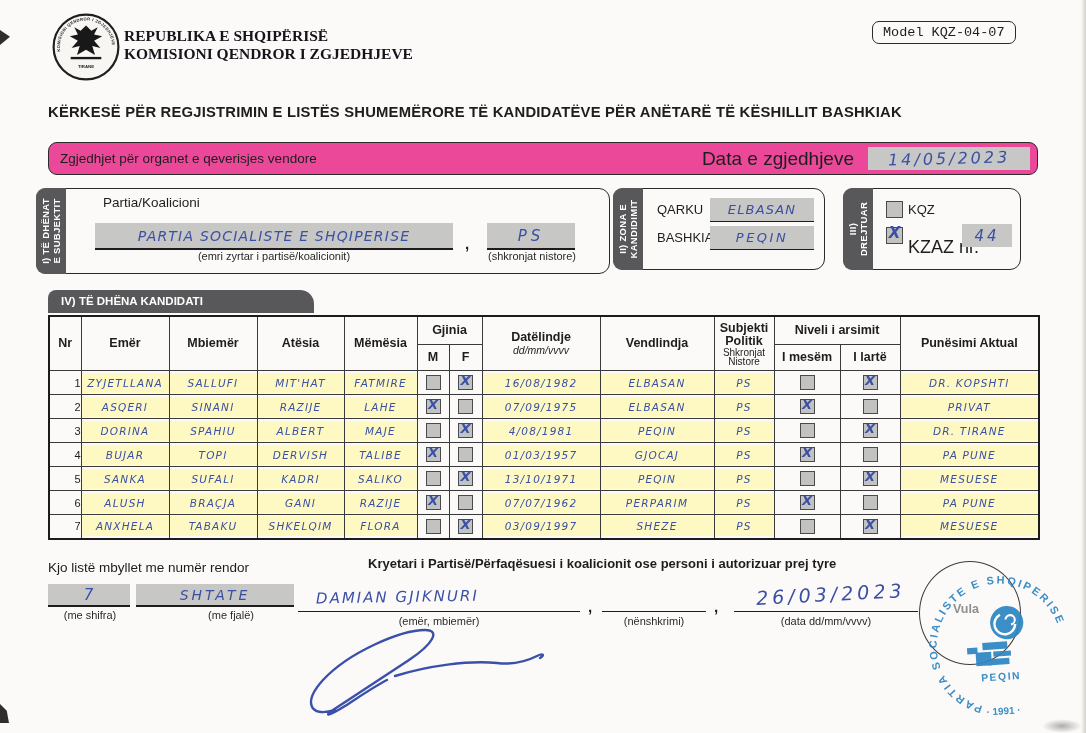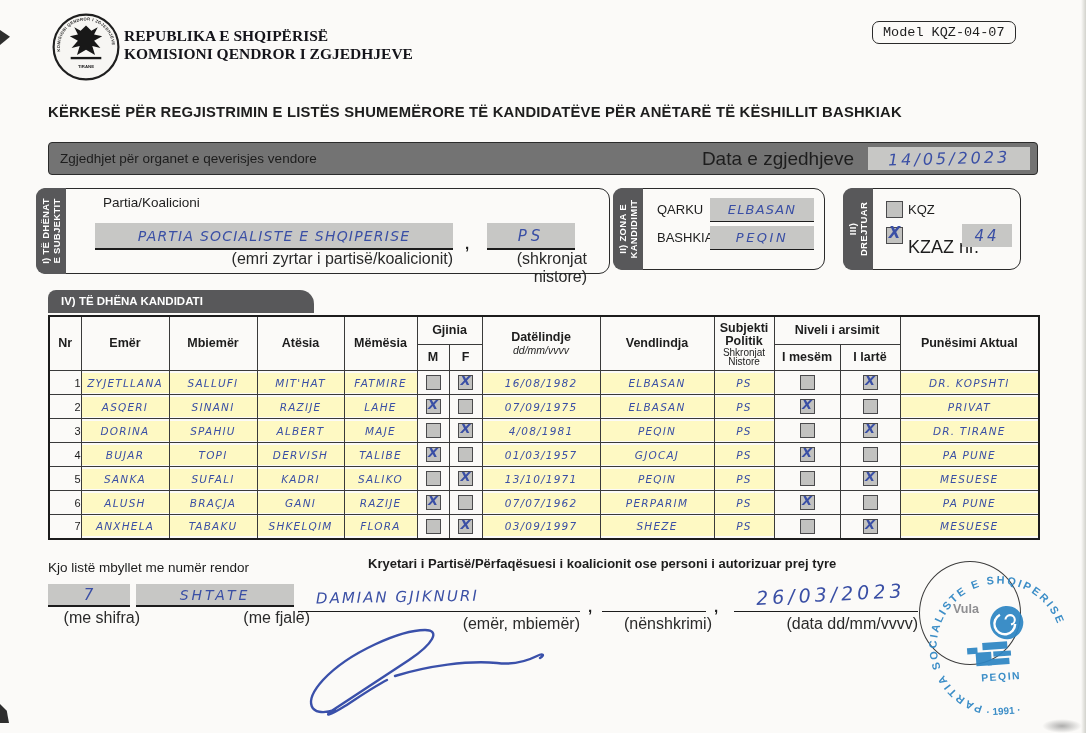--- a/index.html
+++ b/index.html
@@ -7,37 +7,37 @@
         font-family:"Liberation Sans",sans-serif;color:#1d1d1d;}
   
   .logo{position:absolute;left:50px;top:11px;width:72px;height:72px;}
   .org{position:absolute;left:124px;top:27px;font-family:"Liberation Serif",serif;
        font-weight:bold;font-size:15.5px;line-height:18px;color:#14141a;}
   .model-box{position:absolute;left:872px;top:21px;border:1.6px solid #2a2a2a;border-radius:7px;
        padding:3px 10px;font-family:"Liberation Mono",monospace;font-size:13.5px;background:#fbfaf8;}
   .title{position:absolute;left:48px;top:104px;width:995px;font-weight:bold;font-size:14.8px;letter-spacing:.2px;}
   
   .ebar{position:absolute;left:48px;top:142px;width:988px;height:31px;border:1.7px solid #2b2b2b;
-        border-radius:4px;display:flex;align-items:center;background:#737373;}
+        border-radius:9px;display:flex;align-items:center;background:#ec4899;}
   .ebar-left{font-size:13.5px;padding-left:11px;flex:1;}
   .ebar-datelabel{font-size:19px;margin-right:14px;}
   .ebar-datefield{width:162px;height:23px;background:#c7c7c5;margin-right:7px;
         display:flex;align-items:center;justify-content:center;}
   
   .hw{font-family:"DejaVu Sans",sans-serif;font-style:italic;color:#3a4fa5;letter-spacing:1.2px;}
   .hw-lg{font-size:16px;letter-spacing:3px;transform:rotate(-1.5deg);}
   
   .secbox{position:absolute;border:1.7px solid #2b2b2b;border-radius:11px;background:#fbfaf8;}
   .vtab{position:absolute;left:-1px;top:-1px;bottom:-1px;width:30px;background:#58585a;
         border-radius:9px 0 0 9px;}
   .vtab-inner{position:absolute;left:50%;top:50%;transform:translate(-50%,-50%) rotate(-90deg);
         width:95px;text-align:center;color:#fff;font-weight:bold;font-size:9.5px;line-height:11px;
         letter-spacing:.3px;white-space:nowrap;}
   .field{background:#c7c7c5;border-bottom:2px solid #1c1c1c;display:flex;align-items:center;justify-content:center;}
-  .caption{font-size:16px;color:#2a2a2a;text-align:right;}
+  .caption{font-size:11px;color:#2a2a2a;text-align:center;}
   .cbx{width:15px;height:15px;background:#c2c2c0;border:1.6px solid #4a4a4c;position:relative;}
   .cbx .mark{position:absolute;left:0px;top:-4px;width:100%;text-align:center;
         font-size:15px;font-weight:bold;font-style:italic;color:#3a4fa5;font-family:"DejaVu Sans",sans-serif;}
   
   .sec4tab{position:absolute;left:48px;top:290px;width:266px;height:23px;background:#58585a;
         border-radius:8px 14px 0 0;color:#fff;font-weight:bold;font-size:11.5px;
         line-height:23px;padding-left:13px;box-sizing:border-box;}
   .list-title{position:absolute;right:48px;top:296px;font-weight:bold;font-size:12.6px;}
   table.cand{position:absolute;left:48px;top:315px;border-collapse:collapse;table-layout:fixed;
         width:990px;background:#fbfaf8;border:2.2px solid #1c1c1c;}

